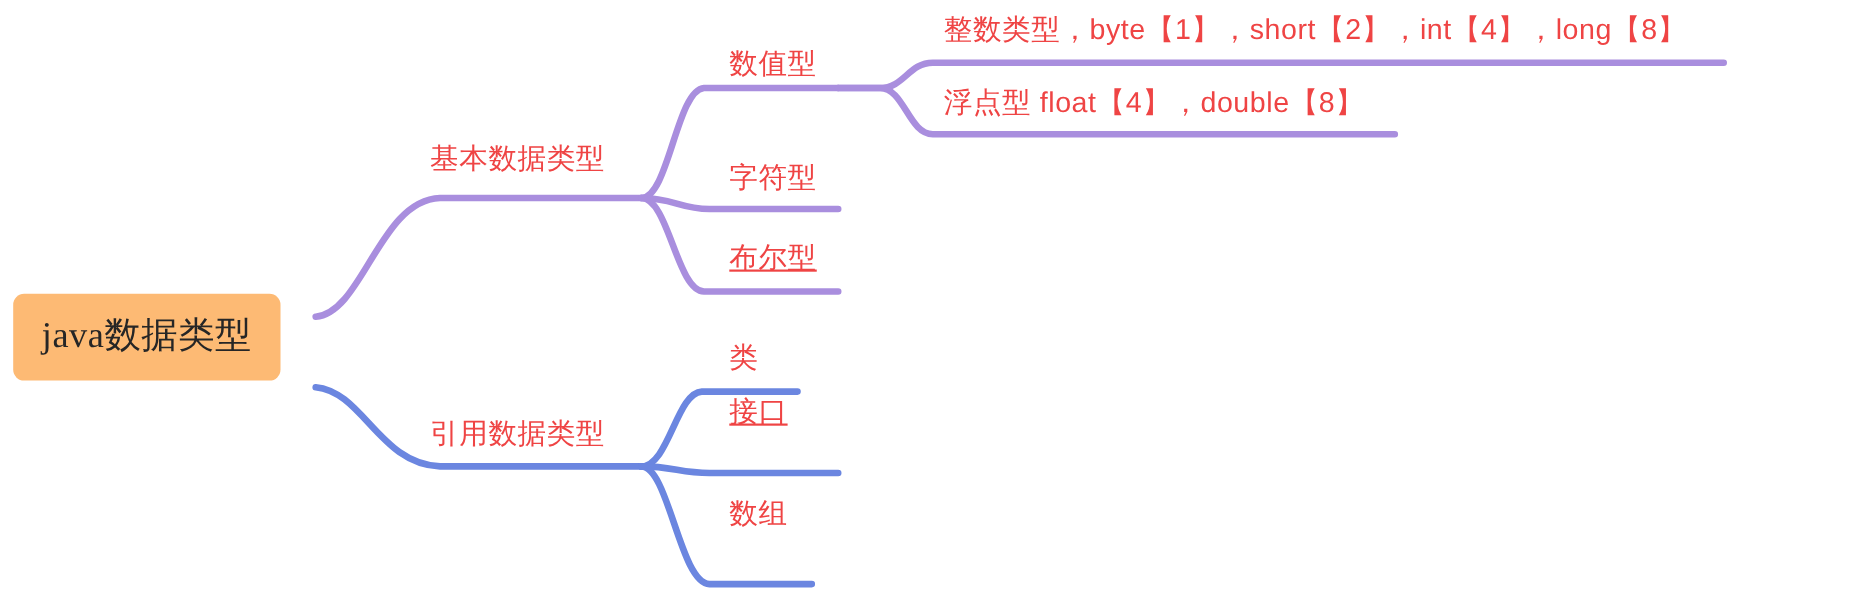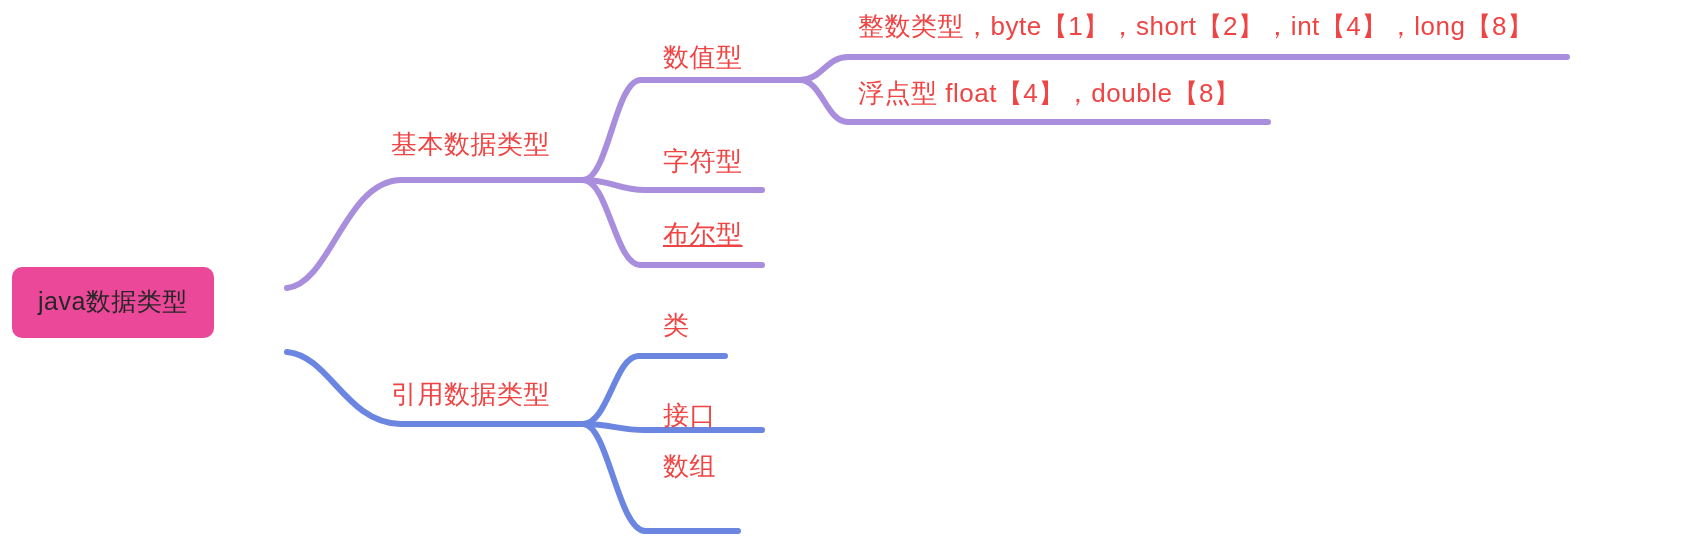--- a/index.html
+++ b/index.html
@@ -25,26 +25,27 @@
     width: 1696px;
     height: 536px;
   }
   .node {
     position: absolute;
     white-space: nowrap;
     color: #ef4444;
     line-height: 1;
   }
   .node-root {
-    background: #ec4899;
+    background: #fdba74;
     border-radius: 10px;
-    font-size: 25px;
+    font-size: 33px;
     color: #262626;
     padding: 22px 26px 24px 26px;
     letter-spacing: 0.5px;
+    font-family: Liberation Serif, serif;
   }
   .node-branch {
     font-size: 26px;
     letter-spacing: 0.5px;
   }
   .node-child {
     font-size: 26px;
     letter-spacing: 0.5px;
   }
   .node-leaf {
@@ -82,21 +83,21 @@
   <div class="node node-branch" style="left:391px; top:381px;">引用数据类型</div>
 
   <div class="node node-child" style="left:663px; top:44px;">数值型</div>
 
   <div class="node node-child" style="left:663px; top:148px;text-align:right;">字符型</div>
 
   <div class="node node-child" style="left:663px; top:221px;text-decoration:underline;">布尔型</div>
 
   <div class="node node-child" style="left:663px; top:312px;">类</div>
 
-  <div class="node node-child" style="left:663px; top:402px;">接口</div>
+  <div class="node node-child" style="left:663px; top:361px;text-decoration:underline;">接口</div>
 
   <div class="node node-child" style="left:663px; top:453px;">数组</div>
 
   <div class="node node-leaf" style="left:858px; top:13px;">整数类型，byte【1】，short【2】，int【4】，long【8】</div>
 
   <div class="node node-leaf" style="left:858px; top:80px;">浮点型 float【4】，double【8】</div>
 
 </div>
 
 </body></html>

